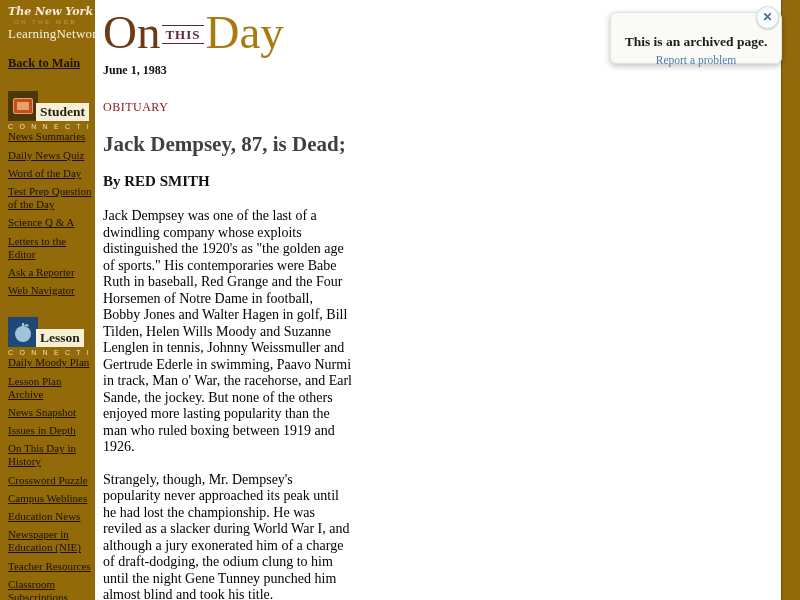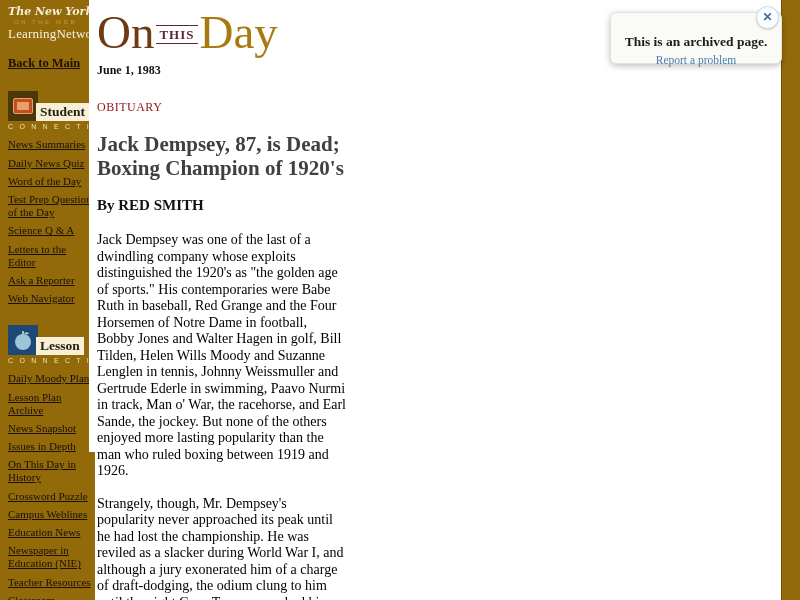--- a/index.html
+++ b/index.html
@@ -26,31 +26,31 @@
   .conn-row { display:flex; align-items:flex-end; }
   .conn-icon { width:30px; height:30px; flex:0 0 30px; display:flex;
                align-items:center; justify-content:center; }
   .conn-icon.student { background:#4a3808; }
   .conn-icon.teacher { background:#1d4878; }
   .conn-label { background:#f7f0d6; color:#262014; font-weight:bold; font-size:13.5px;
                 padding:1px 4px; margin-left:-2px; white-space:nowrap;text-align:center; }
   .conn-sub { font-family:"Liberation Sans", sans-serif; font-size:7px;
               letter-spacing:2.2px; color:#efe0ae; margin-top:2px; white-space:nowrap; }
 
-  .side-links { margin-top:8px; }
+  .side-links { }
   .side-links a { display:block; font-size:11px; line-height:1.2; color:#1a1006;
                   text-decoration:underline; margin-bottom:5px; width:85px; }
 
   .device { width:20px; height:16px; background:#c44d1c; border:1px solid #e8a06a;
             border-radius:2px; position:relative; }
   .device:before { content:""; position:absolute; left:3px; top:3px; right:3px; bottom:3px;
                    background:#e8a06a; }
 
   
-  .main { position:absolute; left:89px; top:0; width:686px; height:452px;
+  .main { position:absolute; left:95px; top:0; width:686px; height:452px;
           background:#fff; padding:5px 0 12px 8px; }
 
   .otd-logo { white-space:nowrap; }
   .otd-on  { font-size:47px; color:#6e3a14; }
   .otd-this { font-size:13px; color:#5f2533; letter-spacing:1px; font-weight:bold;
               border-top:1px solid #5f2533; border-bottom:1px solid #5f2533;
               padding:1px 3px; vertical-align:9px; margin:0 2px; }
   .otd-day { font-size:47px; color:#a87b10; }
 
   .date-line { font-size:12px; font-weight:bold; color:#111; margin:4px 0 0 0; }
@@ -147,21 +147,20 @@
   <div class="otd-logo">
     <span class="otd-on">On</span><span class="otd-this">THIS</span><span class="otd-day">Day</span>
   </div>
 
   <div class="date-line">June 1, 1983</div>
 
   <div class="section-label">OBITUARY</div>
 
   <h1 class="headline">
     <span>Jack Dempsey, 87, is Dead;</span><br>
-    <span>Boxing Champion of 1920's</span>
   </h1>
 
   <div class="byline">By RED SMITH</div>
 
   <div class="article">
     <p>Jack Dempsey was one of the last of a dwindling company whose exploits distinguished the 1920's as "the golden age of sports." His contemporaries were Babe Ruth in baseball, Red Grange and the Four Horsemen of Notre Dame in football, Bobby Jones and Walter Hagen in golf, Bill Tilden, Helen Wills Moody and Suzanne Lenglen in tennis, Johnny Weissmuller and Gertrude Ederle in swimming, Paavo Nurmi in track, Man o' War, the racehorse, and Earl Sande, the jockey. But none of the others enjoyed more lasting popularity than the man who ruled boxing between 1919 and 1926.</p>
     <p>Strangely, though, Mr. Dempsey's popularity never approached its peak until he had lost the championship. He was reviled as a slacker during World War I, and although a jury exonerated him of a charge of draft-dodging, the odium clung to him until the night Gene Tunney punched him almost blind and took his title.</p>
 
   </div>
 </div>

